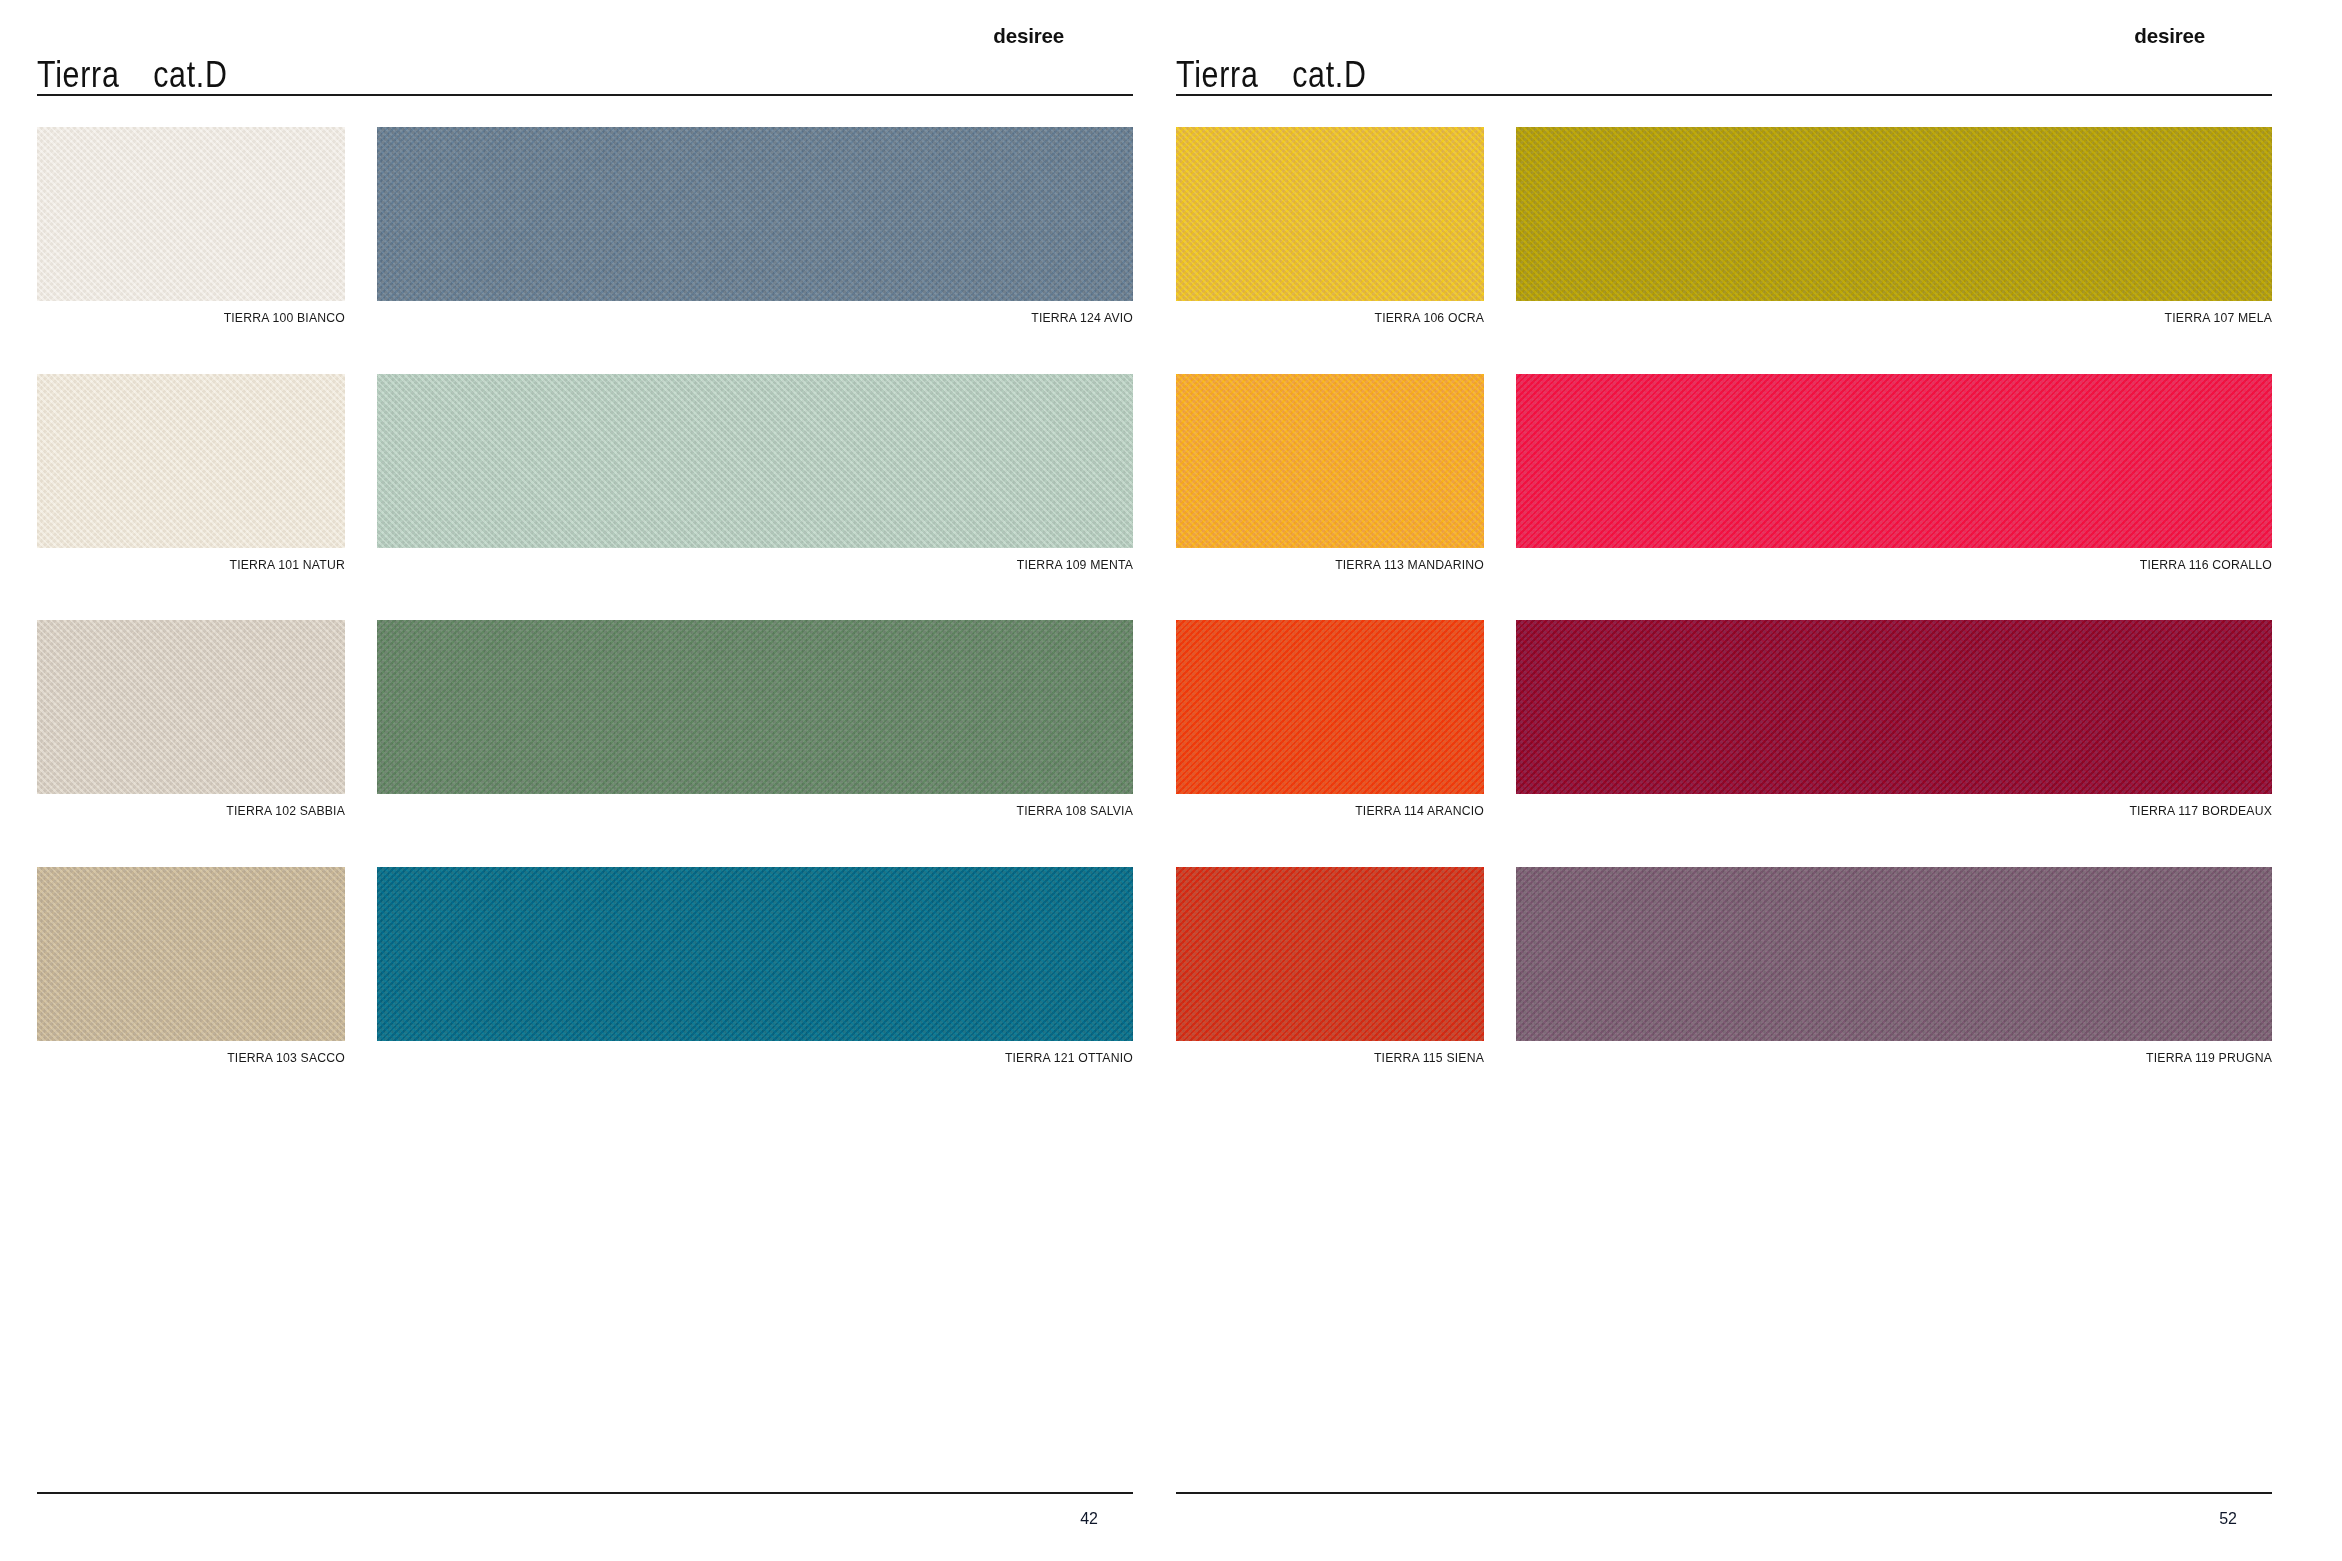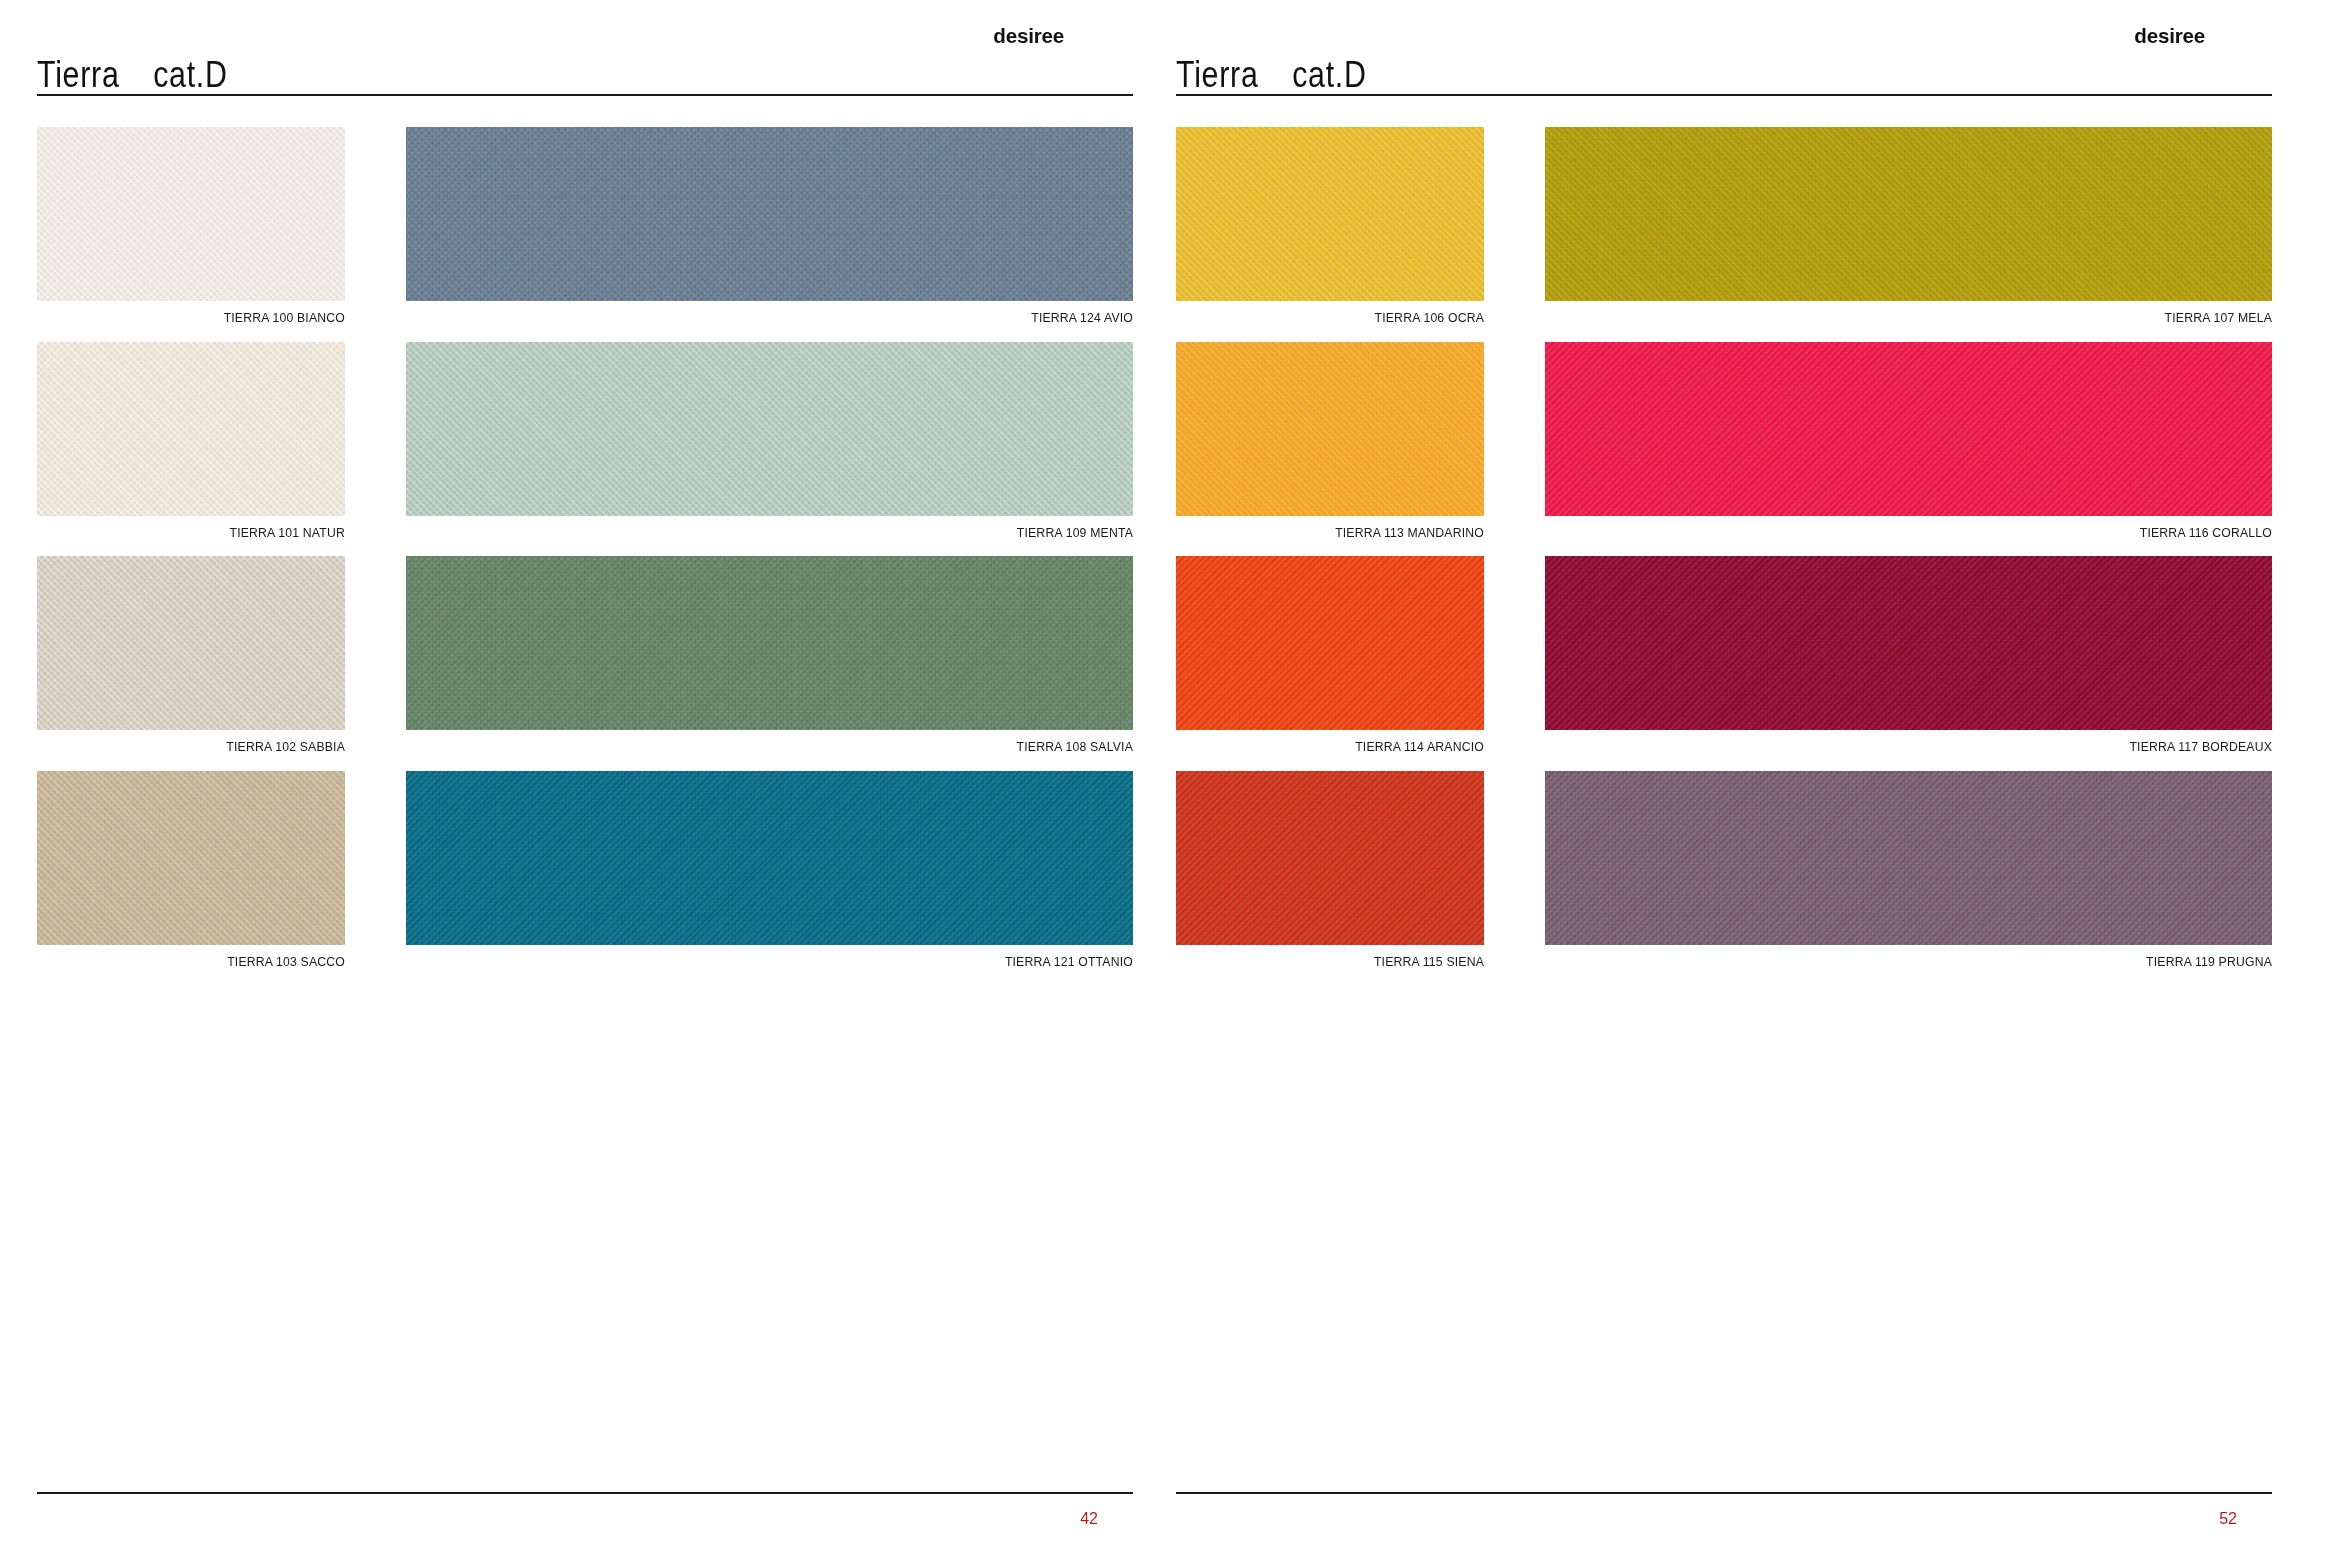--- a/index.html
+++ b/index.html
@@ -49,20 +49,21 @@
 
   
   .grid {
     position:absolute;
     left:37px; top:127px;
     width:1096px;
     display:grid;
     grid-template-columns:308px 1fr;
     column-gap:61px;
     row-gap:0;
+    gap:32px;
   }
   .cell { width:100%; }
   .swatch {
     position:relative;
     width:100%;
     height:174px;
     overflow:hidden;
     background:#ccc;
   }
   .swatch .weave {
@@ -87,21 +88,21 @@
   .rule-bot {
     position:absolute;
     left:37px; bottom:68px;
     width:1096px; height:1.9px;
     background:#1a1a1a;
   }
   .pageno {
     position:absolute;
     right:41px; bottom:34px;
     font-size:16px;
-    color:#b91c1c;
+    color:#0f172a;
     font-family:"Liberation Sans", sans-serif;
   }
 
   
   .page.right .brand { right:73px; }
 </style>
 </head>
 <body>
 
 <div class="spread">

